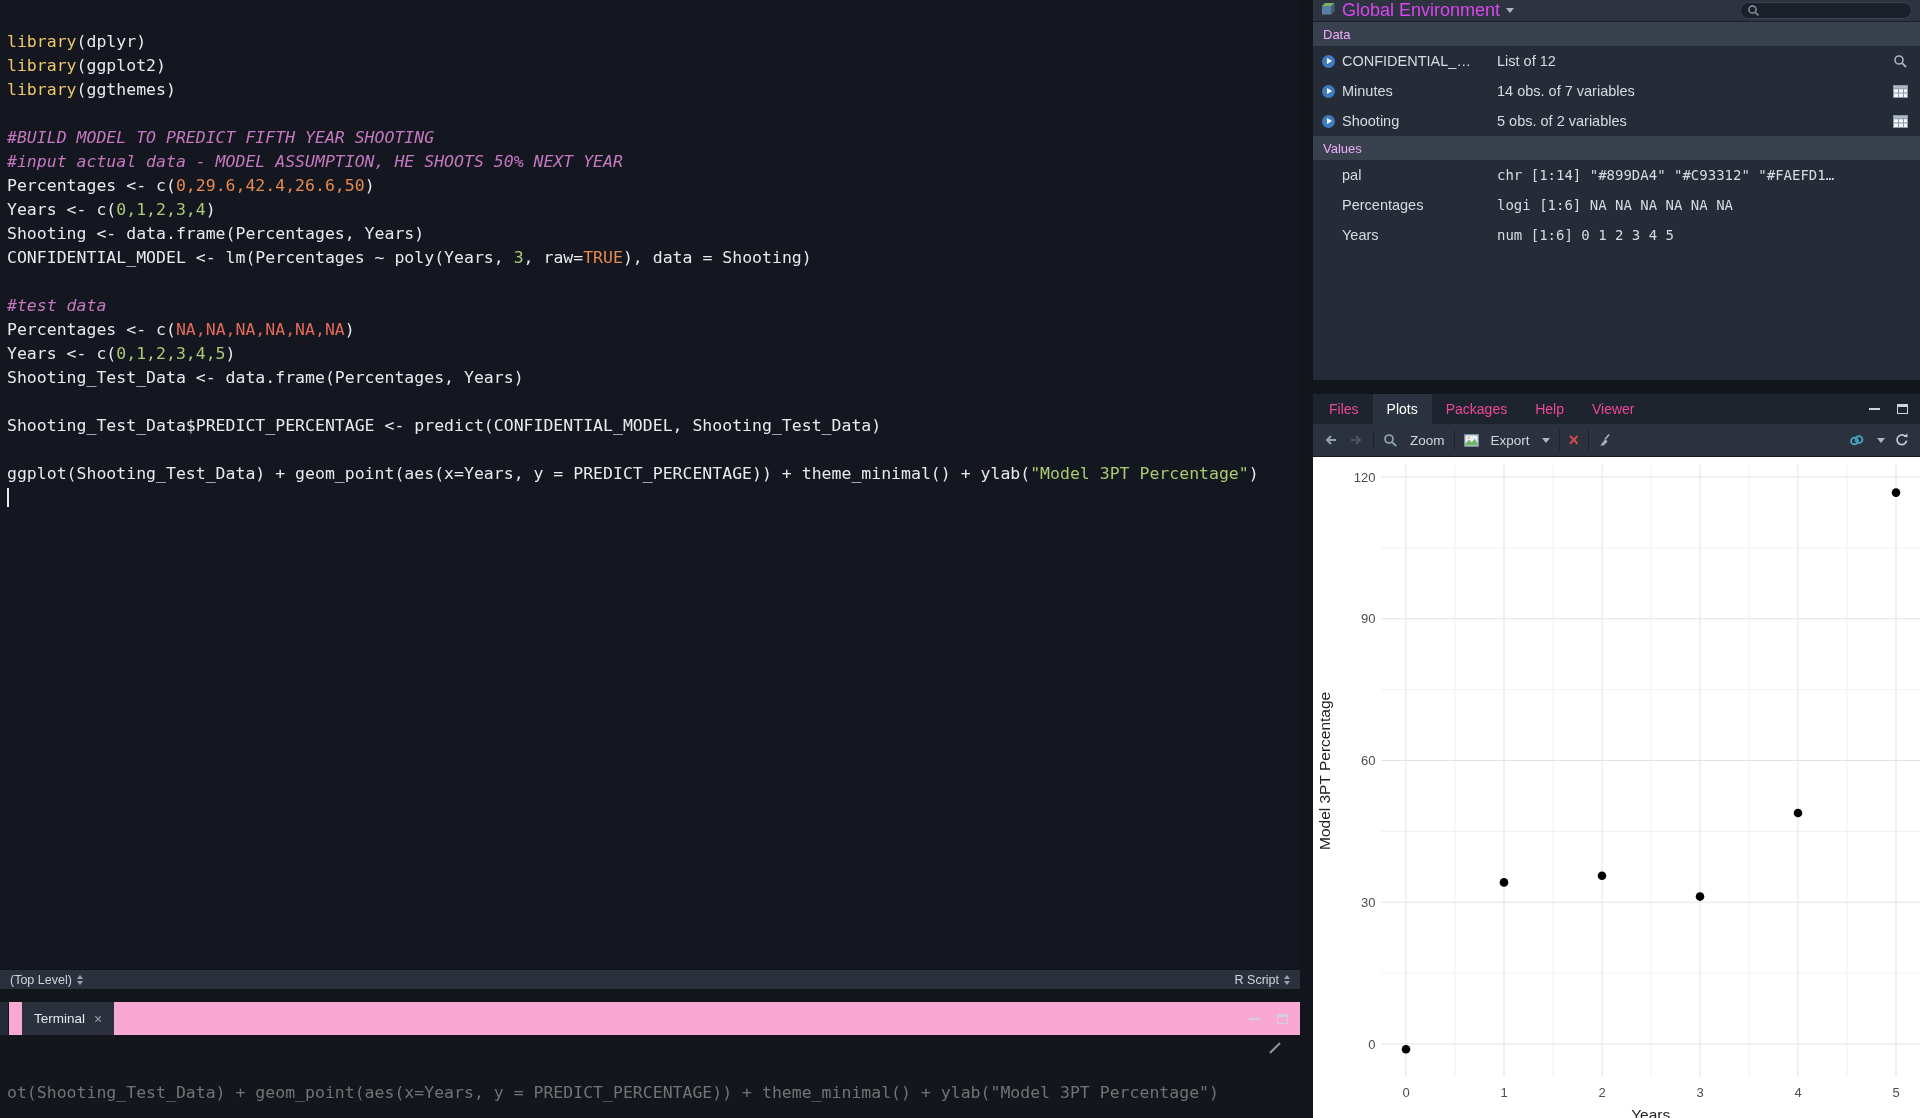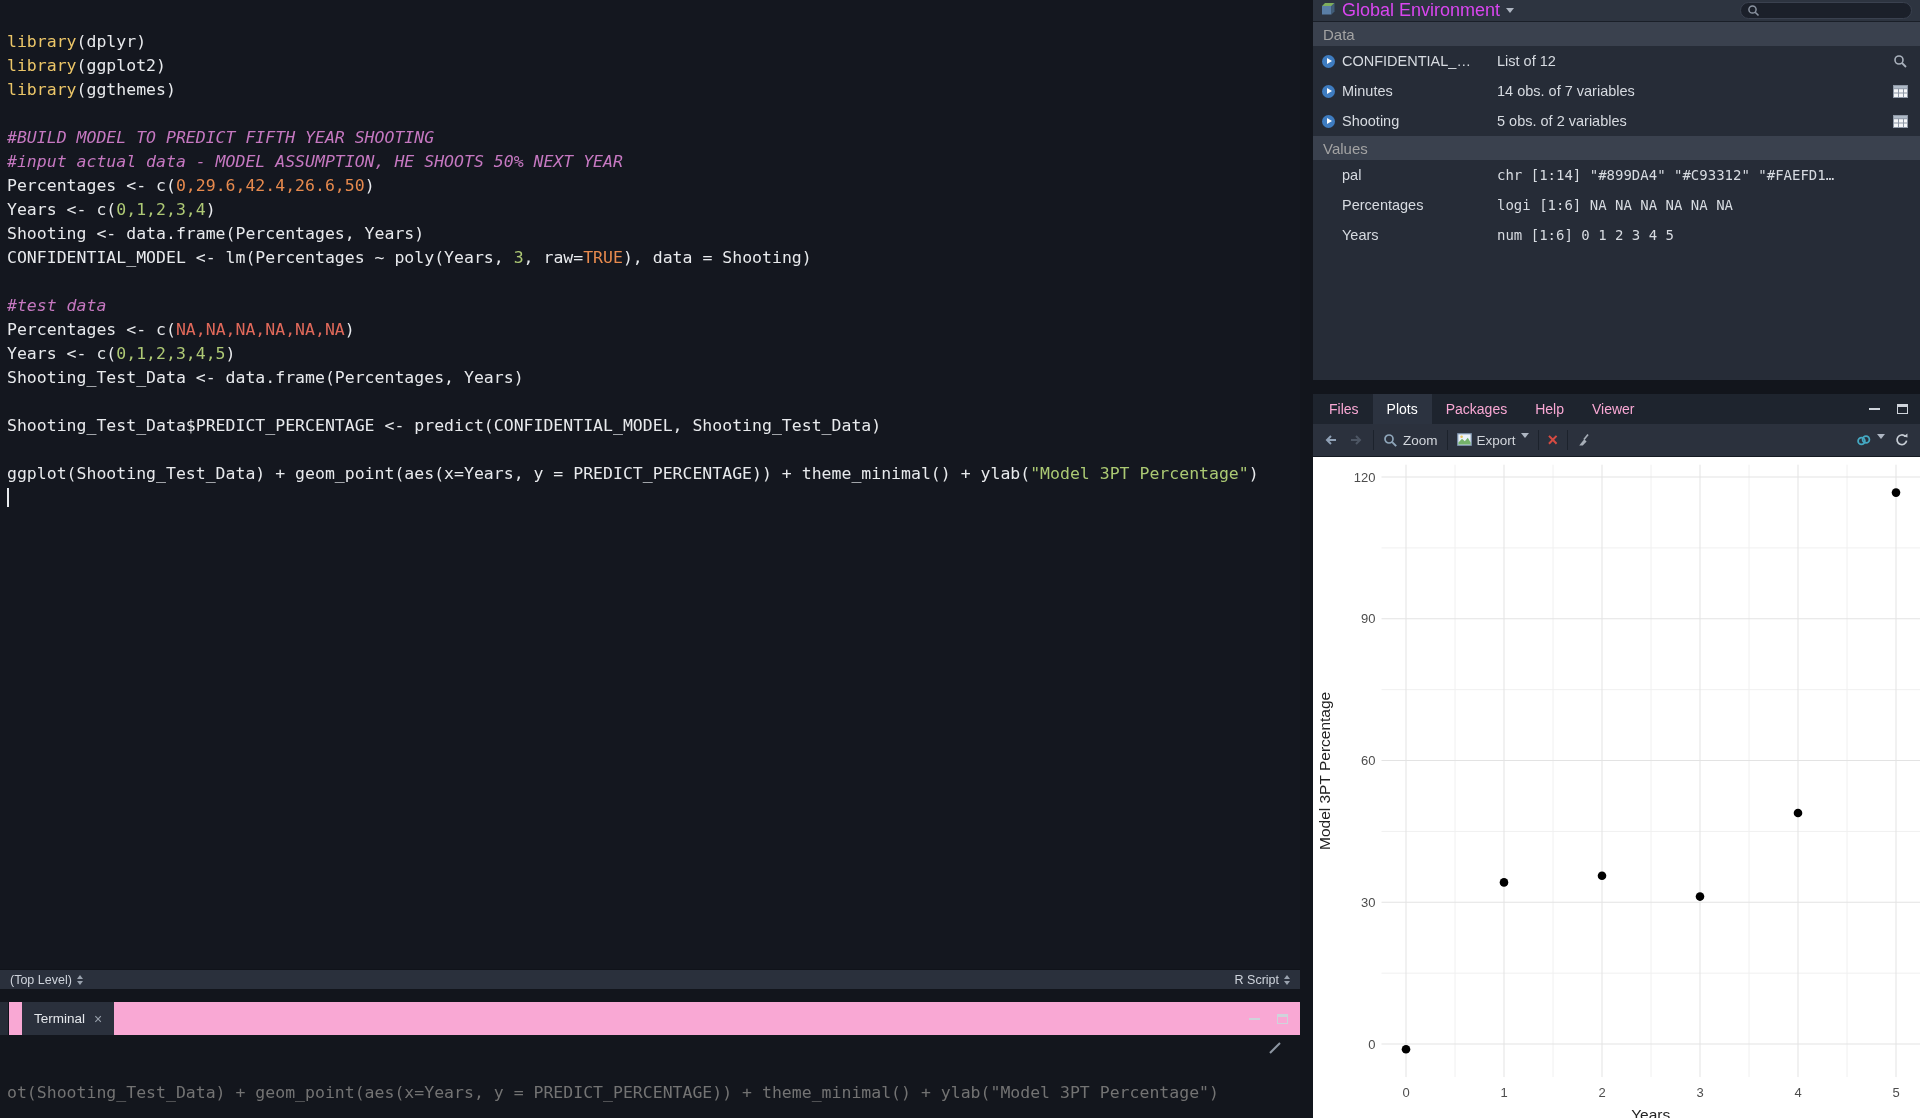--- a/index.html
+++ b/index.html
@@ -33,38 +33,38 @@
   .term-pencil{position:absolute;right:18px;top:6px}
 
   
   .env-pane{position:absolute;left:1313px;top:0;width:607px;height:380px;background:#262c37;overflow:hidden;color:#d7dbe1}
   .env-strip{height:22px;background:#2d3440;border-bottom:1px solid #1a1f28;display:flex;align-items:center;gap:7px;padding:0 8px}
   .env-scope{font-size:18px;color:#d946ef;display:flex;align-items:center;gap:6px}
   .caret-down{width:0;height:0;border-left:4px solid transparent;border-right:4px solid transparent;border-top:5px solid #aeb6c2}
   .env-search{margin-left:auto;width:172px;height:17px;background:#1b202a;border:1px solid #3a414f;border-radius:9px;
     display:flex;align-items:center;padding:0 6px;gap:4px}
   .env-search input{background:transparent;border:none;outline:none;color:#d7dbe1;font-size:12px;width:140px}
-  .env-header{height:24px;background:#3a414e;display:flex;align-items:center;padding:0 10px;font-size:15px;color:#a3a3a3}
+  .env-header{height:24px;background:#3a414e;display:flex;align-items:center;padding:0 10px;font-size:13px;color:#f0abfc}
   .env-row{height:30px;display:flex;align-items:center;padding:0 12px 0 9px;font-size:14.5px}
   .expander{width:13px;height:13px;border-radius:50%;background:#3e7cc0;position:relative;flex:none;margin-right:7px}
   .expander::after{content:'';position:absolute;left:5px;top:3.5px;border-left:5px solid #fff;border-top:3px solid transparent;border-bottom:3px solid transparent}
   .expander-spacer{width:13px;flex:none;margin-right:7px}
   .env-name{width:148px;margin-right:7px;white-space:nowrap;overflow:hidden;flex:none}
   .env-desc{flex:1;white-space:nowrap;overflow:hidden}
   .env-desc.mono{font-family:"DejaVu Sans Mono",monospace;font-size:14px}
   .row-icon{flex:none;margin-left:8px;display:flex;align-items:center}
 
   
   .plots-pane{position:absolute;left:1313px;top:394px;width:607px;height:724px;background:#242a34;overflow:hidden}
   .tabbar{height:30px;background:#1e242e;display:flex;align-items:stretch;position:relative;padding-left:2px}
-  .ptab{padding:0 14px;display:flex;align-items:center;font-size:14px;color:#f9a8d4;cursor:default}
+  .ptab{padding:0 14px;display:flex;align-items:center;font-size:14px;color:#ec4899;cursor:default}
   .ptab.active{background:#2c3340;color:#fff}
   .toolbar{height:33px;background:#2b313d;border-bottom:1px solid #151a22;display:flex;align-items:center;gap:9px;
     padding:0 10px;color:#d2d6dc;font-size:13.5px}
-  .tbtn{display:flex;align-items:flex-start;gap:5px}
+  .tbtn{display:flex;align-items:center;gap:12px}
   .sep{width:1px;height:20px;background:#1c222c}
   .redx{color:#d64b42;font-size:18px;font-weight:bold;line-height:1}
   .tb-spacer{flex:1}
   .plot-area{position:absolute;top:63px;left:0;right:0;bottom:0;background:#fff;overflow:hidden}
 </style>
 </head>
 <body>
 
 <div class="app">
 

